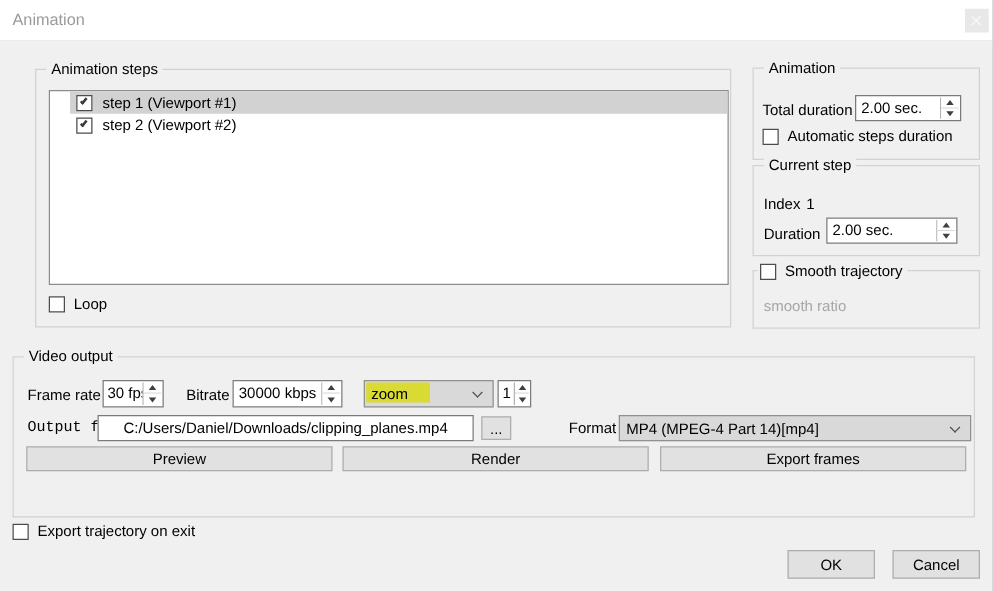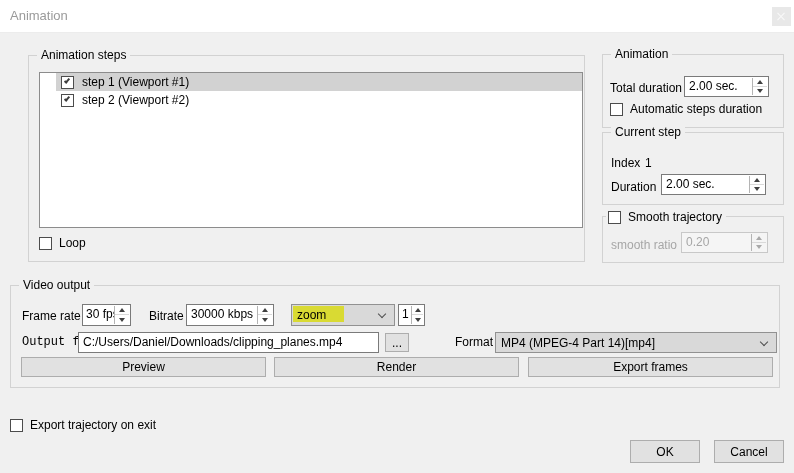--- a/index.html
+++ b/index.html
@@ -136,34 +136,23 @@
       </span>
     </div>
   </div>
 
   <div class="group" style="left:602px; top:216px; width:182px; height:47px;">
     <div class="cbrow straddle" style="left:3px; top:-8px;align-items:flex-end;">
       <span class="cb"></span>
       <span>Smooth trajectory</span>
     </div>
     <span class="lbl dis" style="left:8px; top:21px;">smooth ratio</span>
-    <div class="spin disabled" style="left:78px; top:15px; width:87px; height:21px;">
-      <span class="spin-val">0.20</span>
-      <span class="spin-arrows">
-        <span class="spin-btn">
-            <i class="tri-up"></i>
-          </span>
-        <span class="spin-btn">
-            <i class="tri-down"></i>
-          </span>
-      </span>
-    </div>
-  </div>
-
-  <div class="group" style="left:10px; top:285px; width:770px; height:103px;">
+  </div>
+
+  <div class="group" style="left:10px; top:285px; width:770px; height:129px;">
     <span class="group-label">Video output</span>
 
     <span class="lbl" style="left:11px; top:23px;">Frame rate</span>
     <div class="spin" style="left:71px; top:18px; width:49px; height:22px;">
       <span class="spin-val" style="padding-left:3px;">30 fps</span>
       <span class="spin-arrows">
         <span class="spin-btn">
             <i class="tri-up"></i>
           </span>
         <span class="spin-btn">
@@ -197,21 +186,21 @@
         <span class="spin-btn">
             <i class="tri-up"></i>
           </span>
         <span class="spin-btn">
             <i class="tri-down"></i>
           </span>
       </span>
     </div>
 
     <span class="lbl" style="left:11px; top:49px;font-family:Liberation Mono, monospace;">Output file</span>
-    <div class="tinput" style="left:67px; top:46px; width:301px; height:21px;">C:/Users/Daniel/Downloads/clipping_planes.mp4</div>
+    <div class="tinput" style="left:67px; top:46px; width:301px; height:21px;text-align:center;">C:/Users/Daniel/Downloads/clipping_planes.mp4</div>
     <div class="btn" style="left:374px; top:47px; width:24px; height:19px;">...</div>
 
     <span class="lbl" style="left:444px; top:49px;">Format</span>
     <div class="combo" style="left:484px; top:46px; width:282px; height:21px;">
       <span class="combo-val">MP4 (MPEG-4 Part 14)[mp4]</span>
       <i class="chevron-down"></i>
     </div>
 
     <div class="btn" style="left:10px; top:71px; width:245px; height:20px;">Preview</div>
     <div class="btn" style="left:517px; top:71px; width:245px; height:20px;">Export frames</div>

